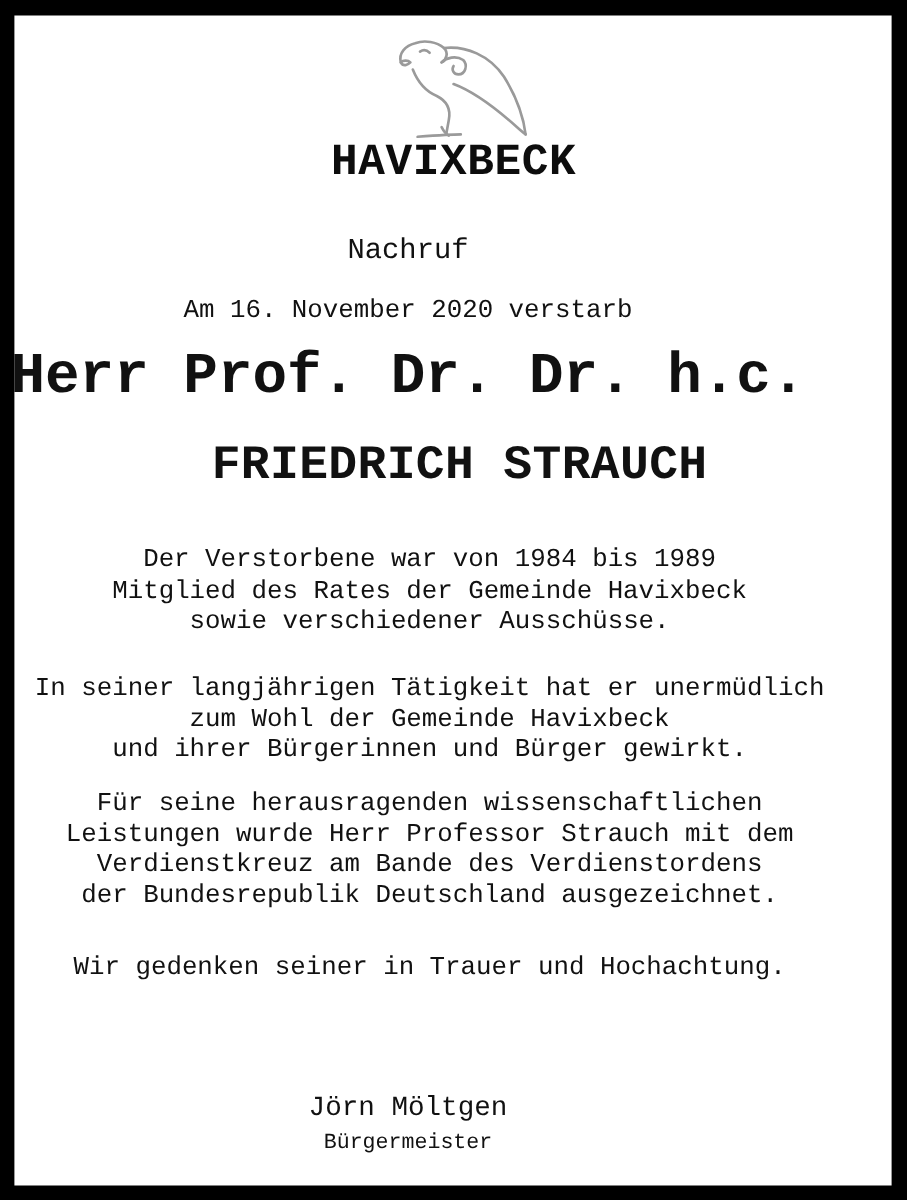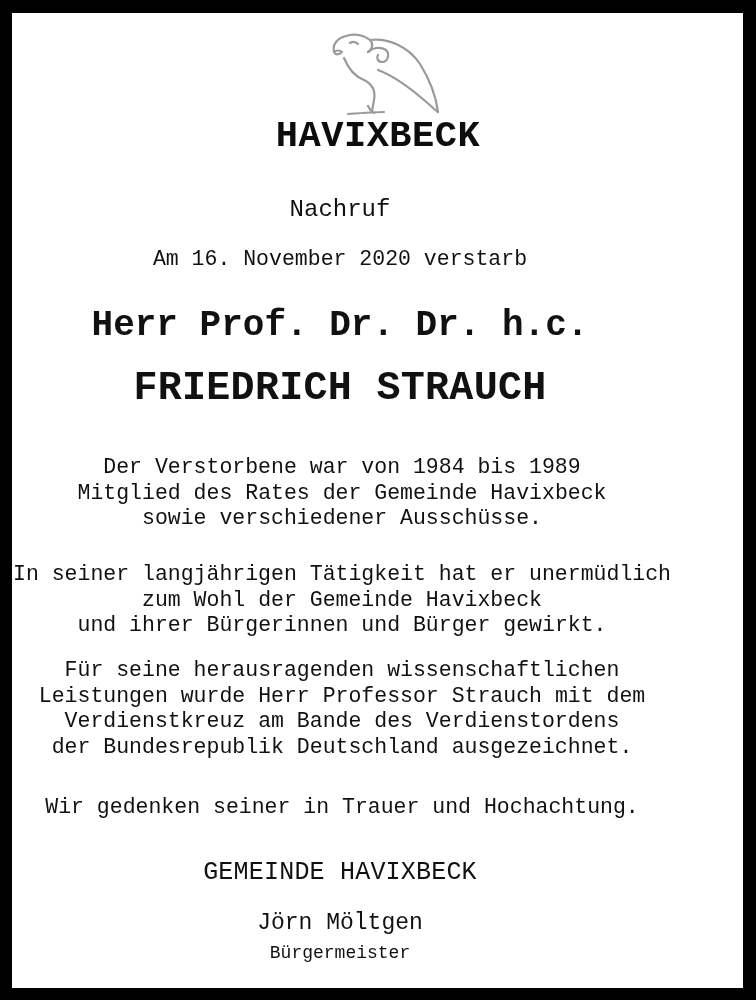--- a/index.html
+++ b/index.html
@@ -22,23 +22,23 @@
   }
   .logo-bird { position: absolute; left: 328px; top: 30px; width: 114px; height: 92px; }
   .logo-text {
     position: absolute; left: 0; width: 756px; top: 115px;
     font-size: 37px; font-weight: bold; letter-spacing: 0.5px;
     color: #0d0d0d;
   }
   .line { position: absolute; left: 0; width: 680px; }
   .title { top: 196px; font-size: 24px; }
   .dateline { top: 247px; font-size: 21.5px; }
-  .name1 { top: 305px; font-size: 36px; font-weight: bold; }
-  .name2 { top: 366px; font-size: 40px; font-weight: bold; letter-spacing: 0.3px; }
-  .para { position: absolute; left: 0; width: 684px; font-size: 21.5px; line-height: 25.5px; }
+  .name1 { top: 288px; font-size: 48px; font-weight: bold; }
+  .name2 { top: 366px; font-size: 40px; font-weight: bold; letter-spacing: 0.3px; padding-left: 43px; }
+  .para { position: absolute; left: 16px; width: 684px; font-size: 21.5px; line-height: 25.5px; }
   .p1 { top: 455px; }
   .p2 { top: 562px; }
   .p3 { top: 658px; }
   .p4 { top: 795px; }
   .sign-org { top: 858px; font-size: 25px; letter-spacing: 0.2px; }
   .sign-name { top: 910px; font-size: 23px; }
   .sign-role { top: 943px; font-size: 18px; }
   .para span { display: block; }
 </style>
 </head>
@@ -90,16 +90,15 @@
     <span>Für seine herausragenden wissenschaftlichen</span>
     <span>Leistungen wurde Herr Professor Strauch mit dem</span>
     <span>Verdienstkreuz am Bande des Verdienstordens</span>
     <span>der Bundesrepublik Deutschland ausgezeichnet.</span>
   </div>
 
   <div class="para p4">
     <span>Wir gedenken seiner in Trauer und Hochachtung.</span>
   </div>
 
-  <div class="line sign-org">GEMEINDE HAVIXBECK</div>
   <div class="line sign-name">Jörn Möltgen</div>
   <div class="line sign-role">Bürgermeister</div>
 </div>
 
 </body></html>

